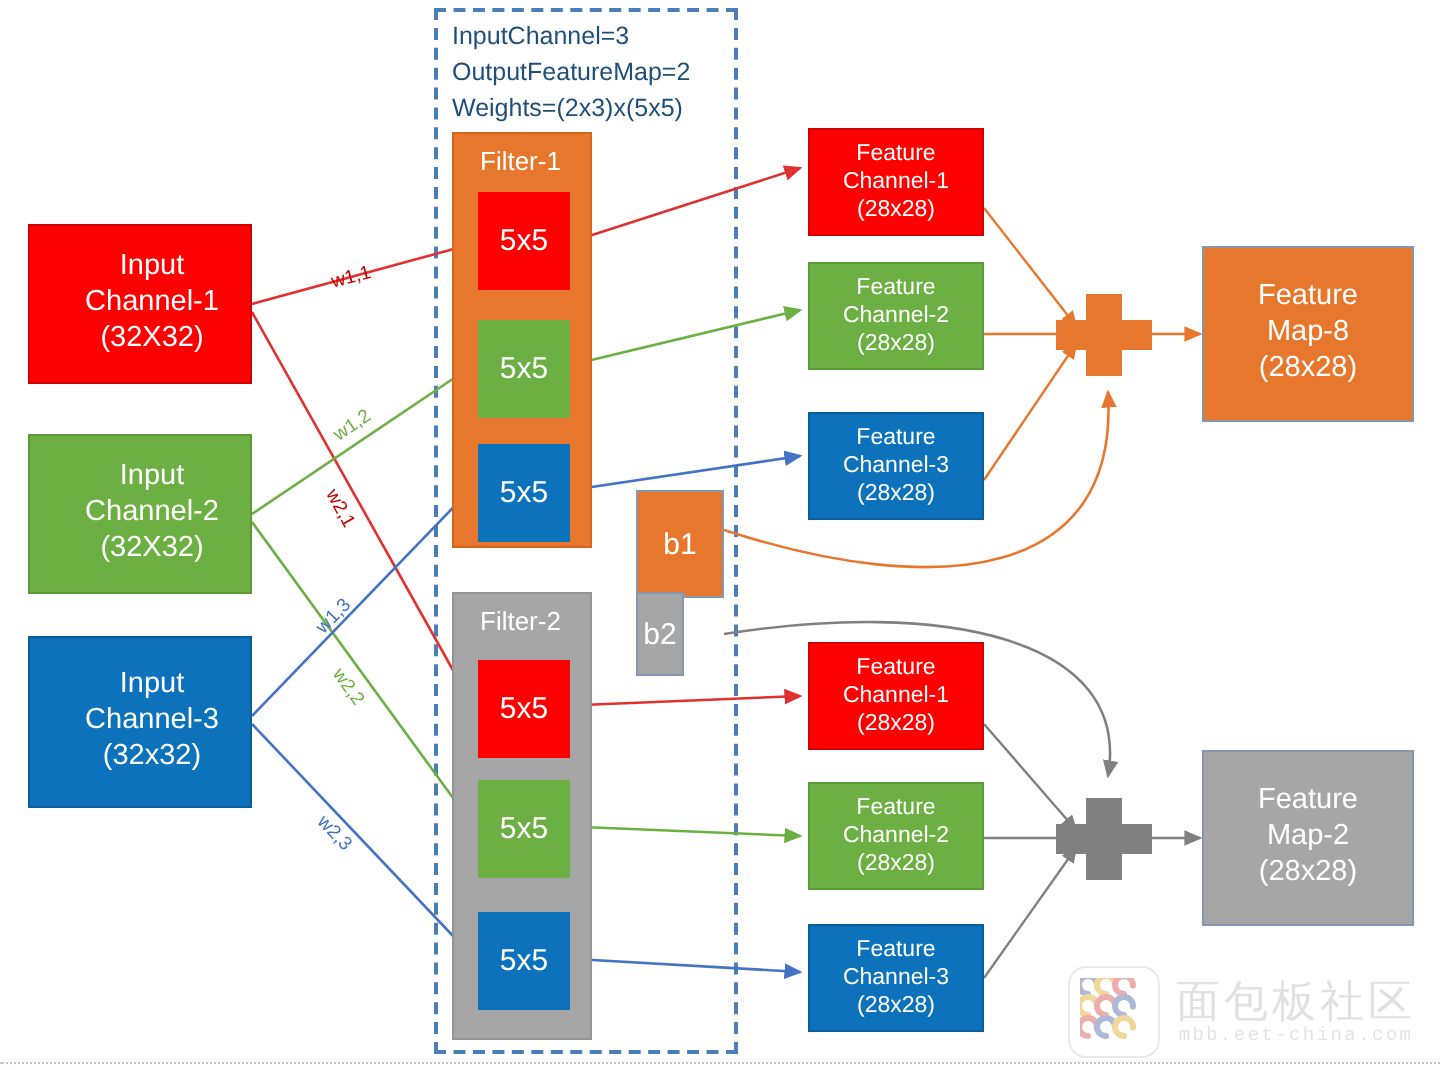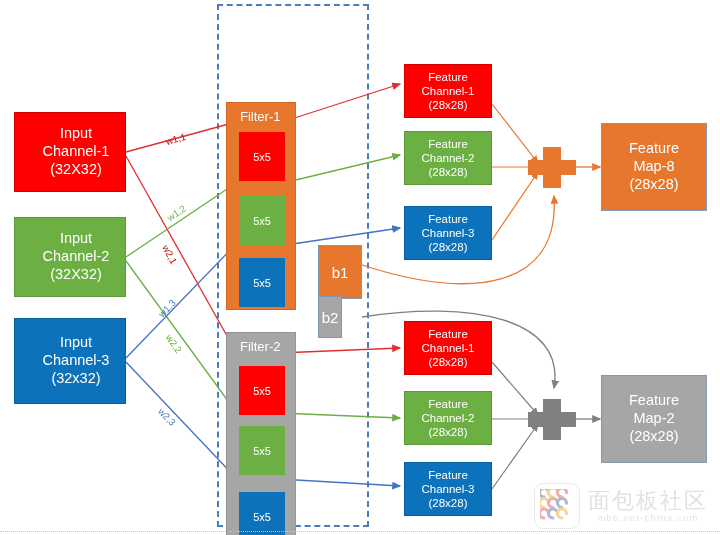--- a/index.html
+++ b/index.html
@@ -37,41 +37,40 @@
   .box span { display: block; white-space: nowrap; }
 
   .inputbox { font-size: 14.5px; padding-left: 12px; }
   .inputbox.red   { background: #FF0000; border: 1px solid #d10000; }
   .inputbox.green { background: #6CB043; border: 1px solid #5c9a38; }
   .inputbox.blue  { background: #0D72BC; border: 1px solid #0a5e9c; }
 
   .filter {
     position: absolute;
     box-sizing: border-box;
-    margin-top: 36px;
   }
   .filter .ftitle {
     position: absolute;
     left: 13px;
     top: 6px;
     font-size: 13px;
     color: #ffffff;
     white-space: nowrap;
   }
   .filter.orange { background: #E8772E; border: 1px solid #d4661f; }
   .filter.gray   { background: #A6A6A6; border: 1px solid #949494; }
 
   .k5 {
     position: absolute;
     box-sizing: border-box;
     display: flex;
     align-items: center;
     justify-content: center;
     color: #ffffff;
-    font-size: 11px;
+    font-size: 15px;
   }
   .k5.red   { background: #FF0000; }
   .k5.green { background: #6CB043; }
   .k5.blue  { background: #0D72BC; }
 
   .bias {
     position: absolute;
     box-sizing: border-box;
     display: flex;
     align-items: center;
@@ -124,35 +123,40 @@
   }
   .wm-logo {
     width: 44px; height: 44px;
     border-radius: 9px;
     background: #ffffff;
     border: 1px solid #d8d8d8;
     display: flex; align-items: center; justify-content: center;
   }
   .wm-text { display: flex; flex-direction: column; line-height: 1.05; }
   .wm-cn { font-size: 22px; color: #c9c9c9; letter-spacing: 2px; }
-  .wm-en { font-size: 9.5px; color: #cccccc; letter-spacing: 1.2px; }
+  .wm-en { font-size: 9.5px; color: #cccccc; letter-spacing: 1.2px; font-family: Liberation Mono, monospace; }
   .bottomrule {
     position: absolute;
     left: 0; top: 531px;
     width: 720px; height: 0;
     border-top: 1px dotted #c0c8d4;
   }
 </style>
 </head>
 <body>
 
 <div id="canvas">
 
   <div class="dashbox" style="left:217px; top:4px; width:152px; height:523px;"></div>
 
+  <div class="hdr" style="left:226px; top:10px;">
+    <div>InputChannel=3</div>
+    <div>OutputFeatureMap=2</div>
+    <div>Weights=(2x3)x(5x5)</div>
+  </div>
 
   <svg class="layer" viewBox="0 0 720 535">
     <defs>
       <marker id="ahRed" markerWidth="7" markerHeight="7" refX="6" refY="3" orient="auto">
         <path d="M0,0 L7,3 L0,6 z" fill="#E03030"></path>
       </marker>
       <marker id="ahGreen" markerWidth="7" markerHeight="7" refX="6" refY="3" orient="auto">
         <path d="M0,0 L7,3 L0,6 z" fill="#6CB043"></path>
       </marker>
       <marker id="ahBlue" markerWidth="7" markerHeight="7" refX="6" refY="3" orient="auto">

